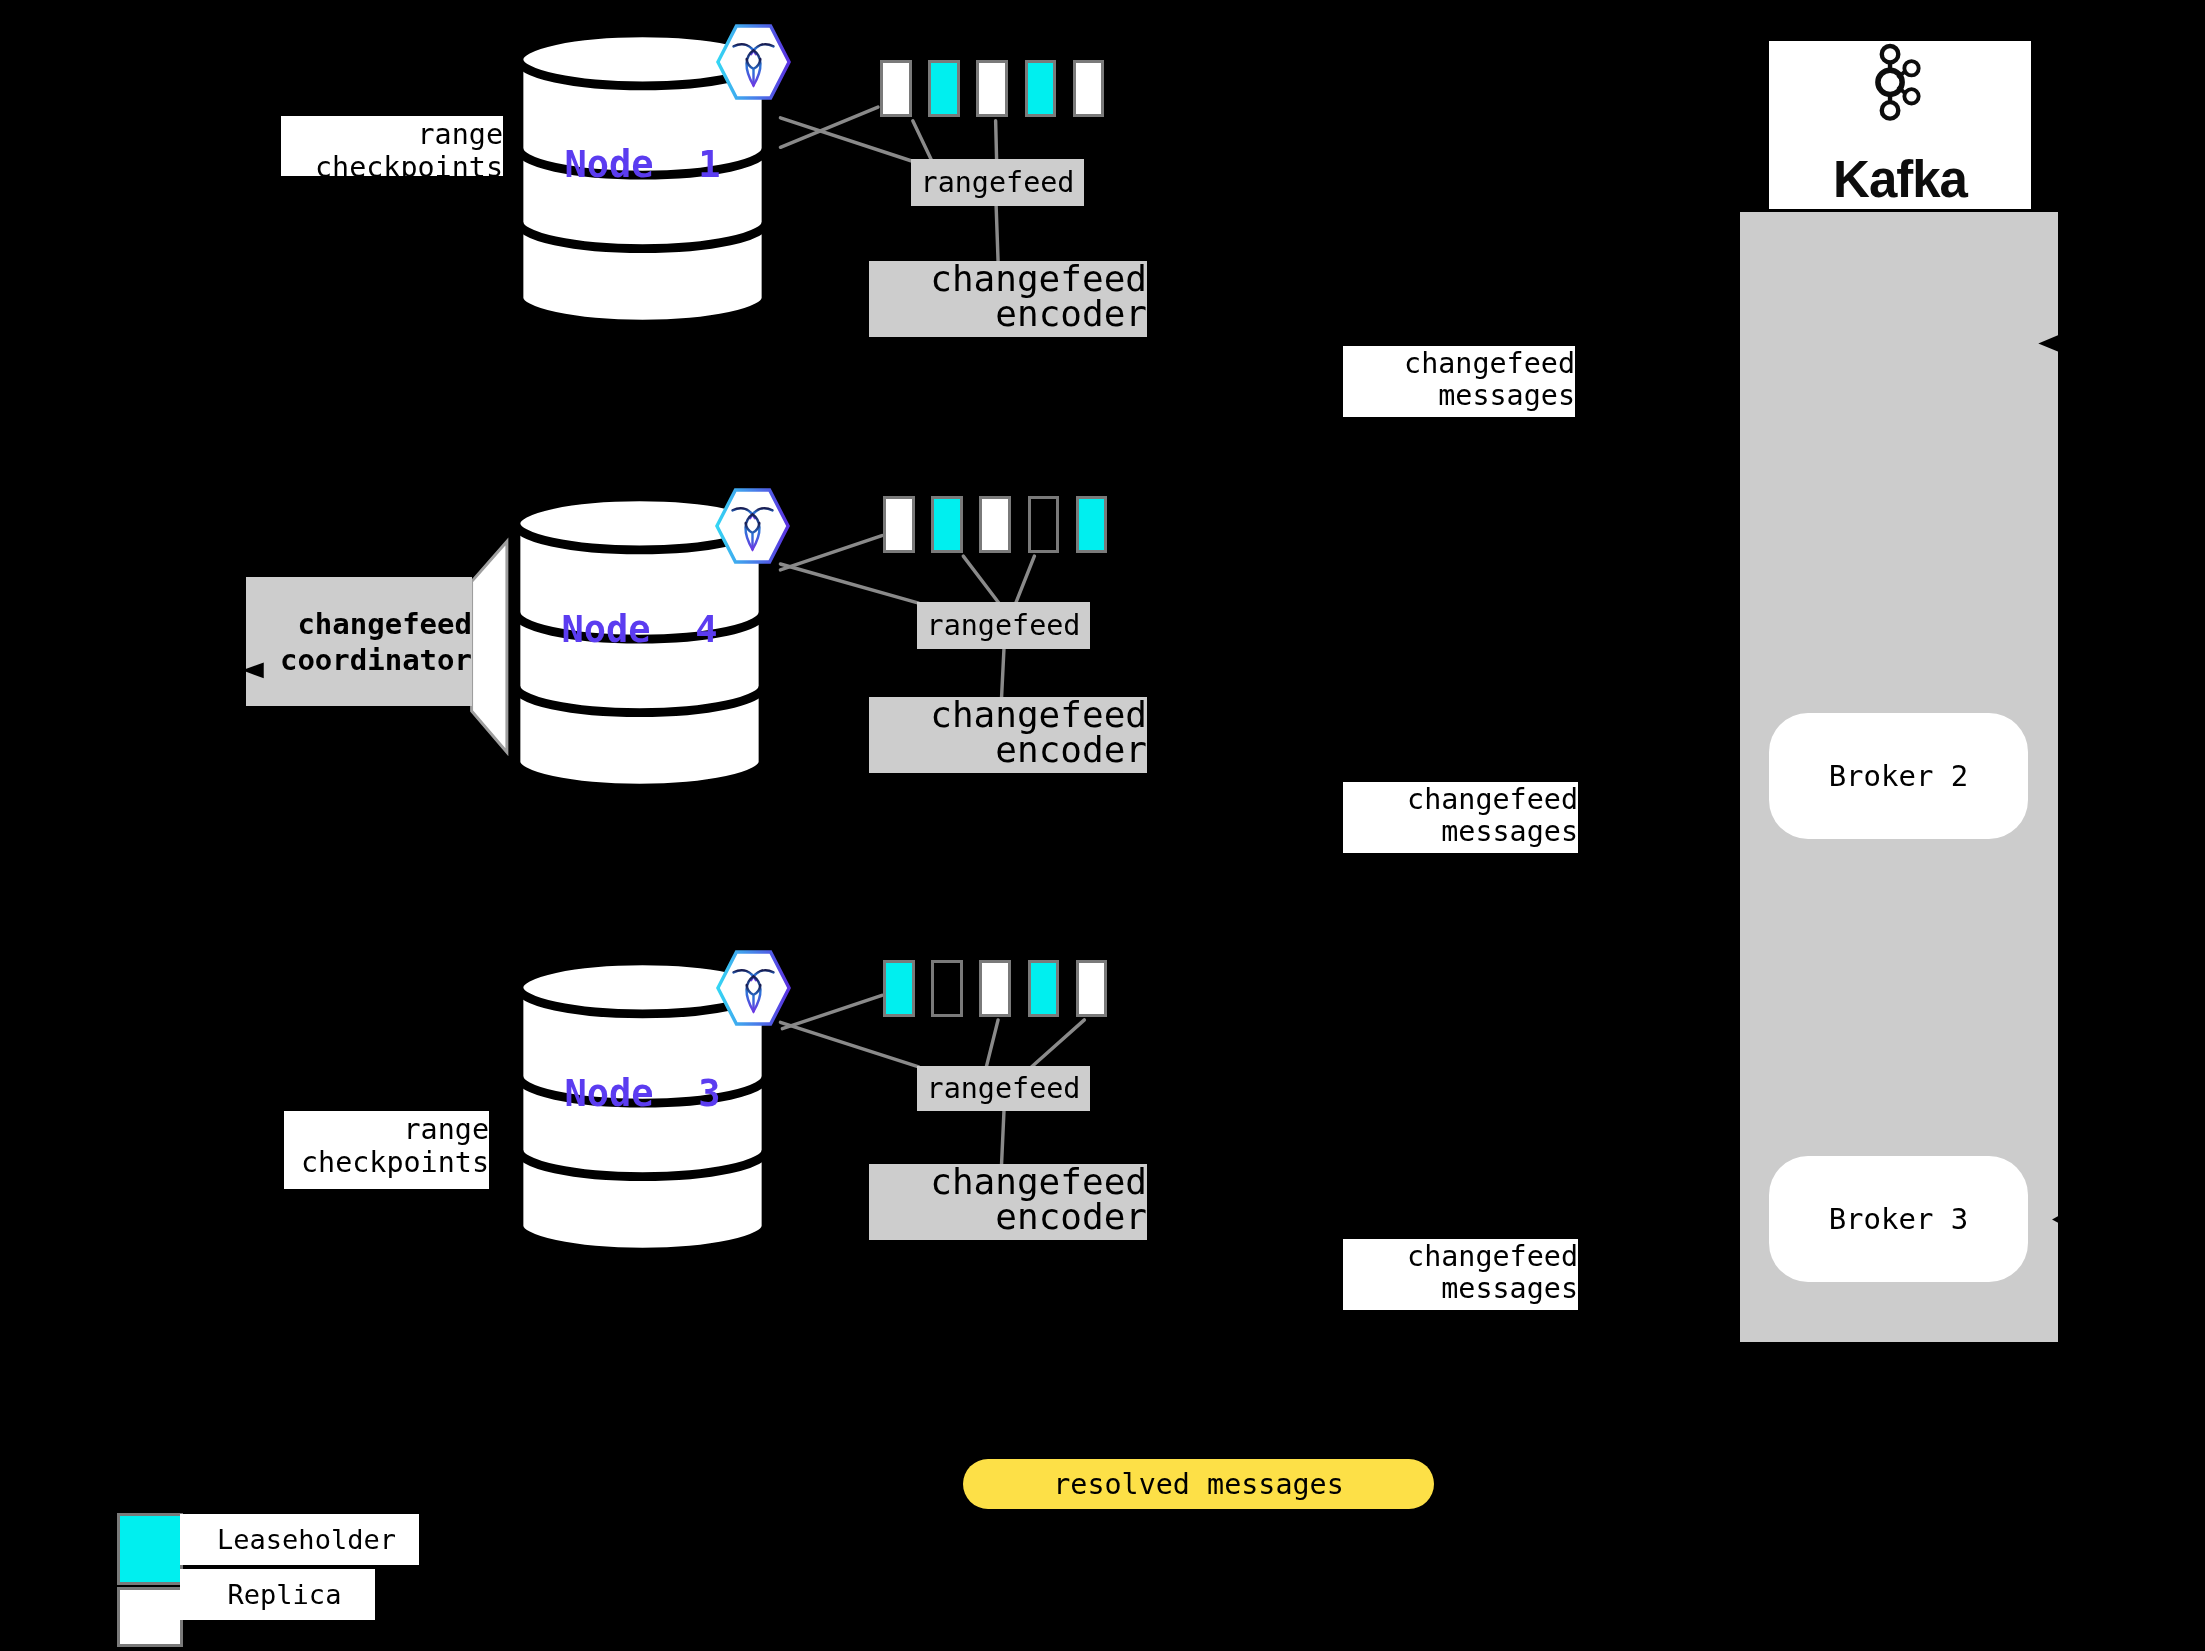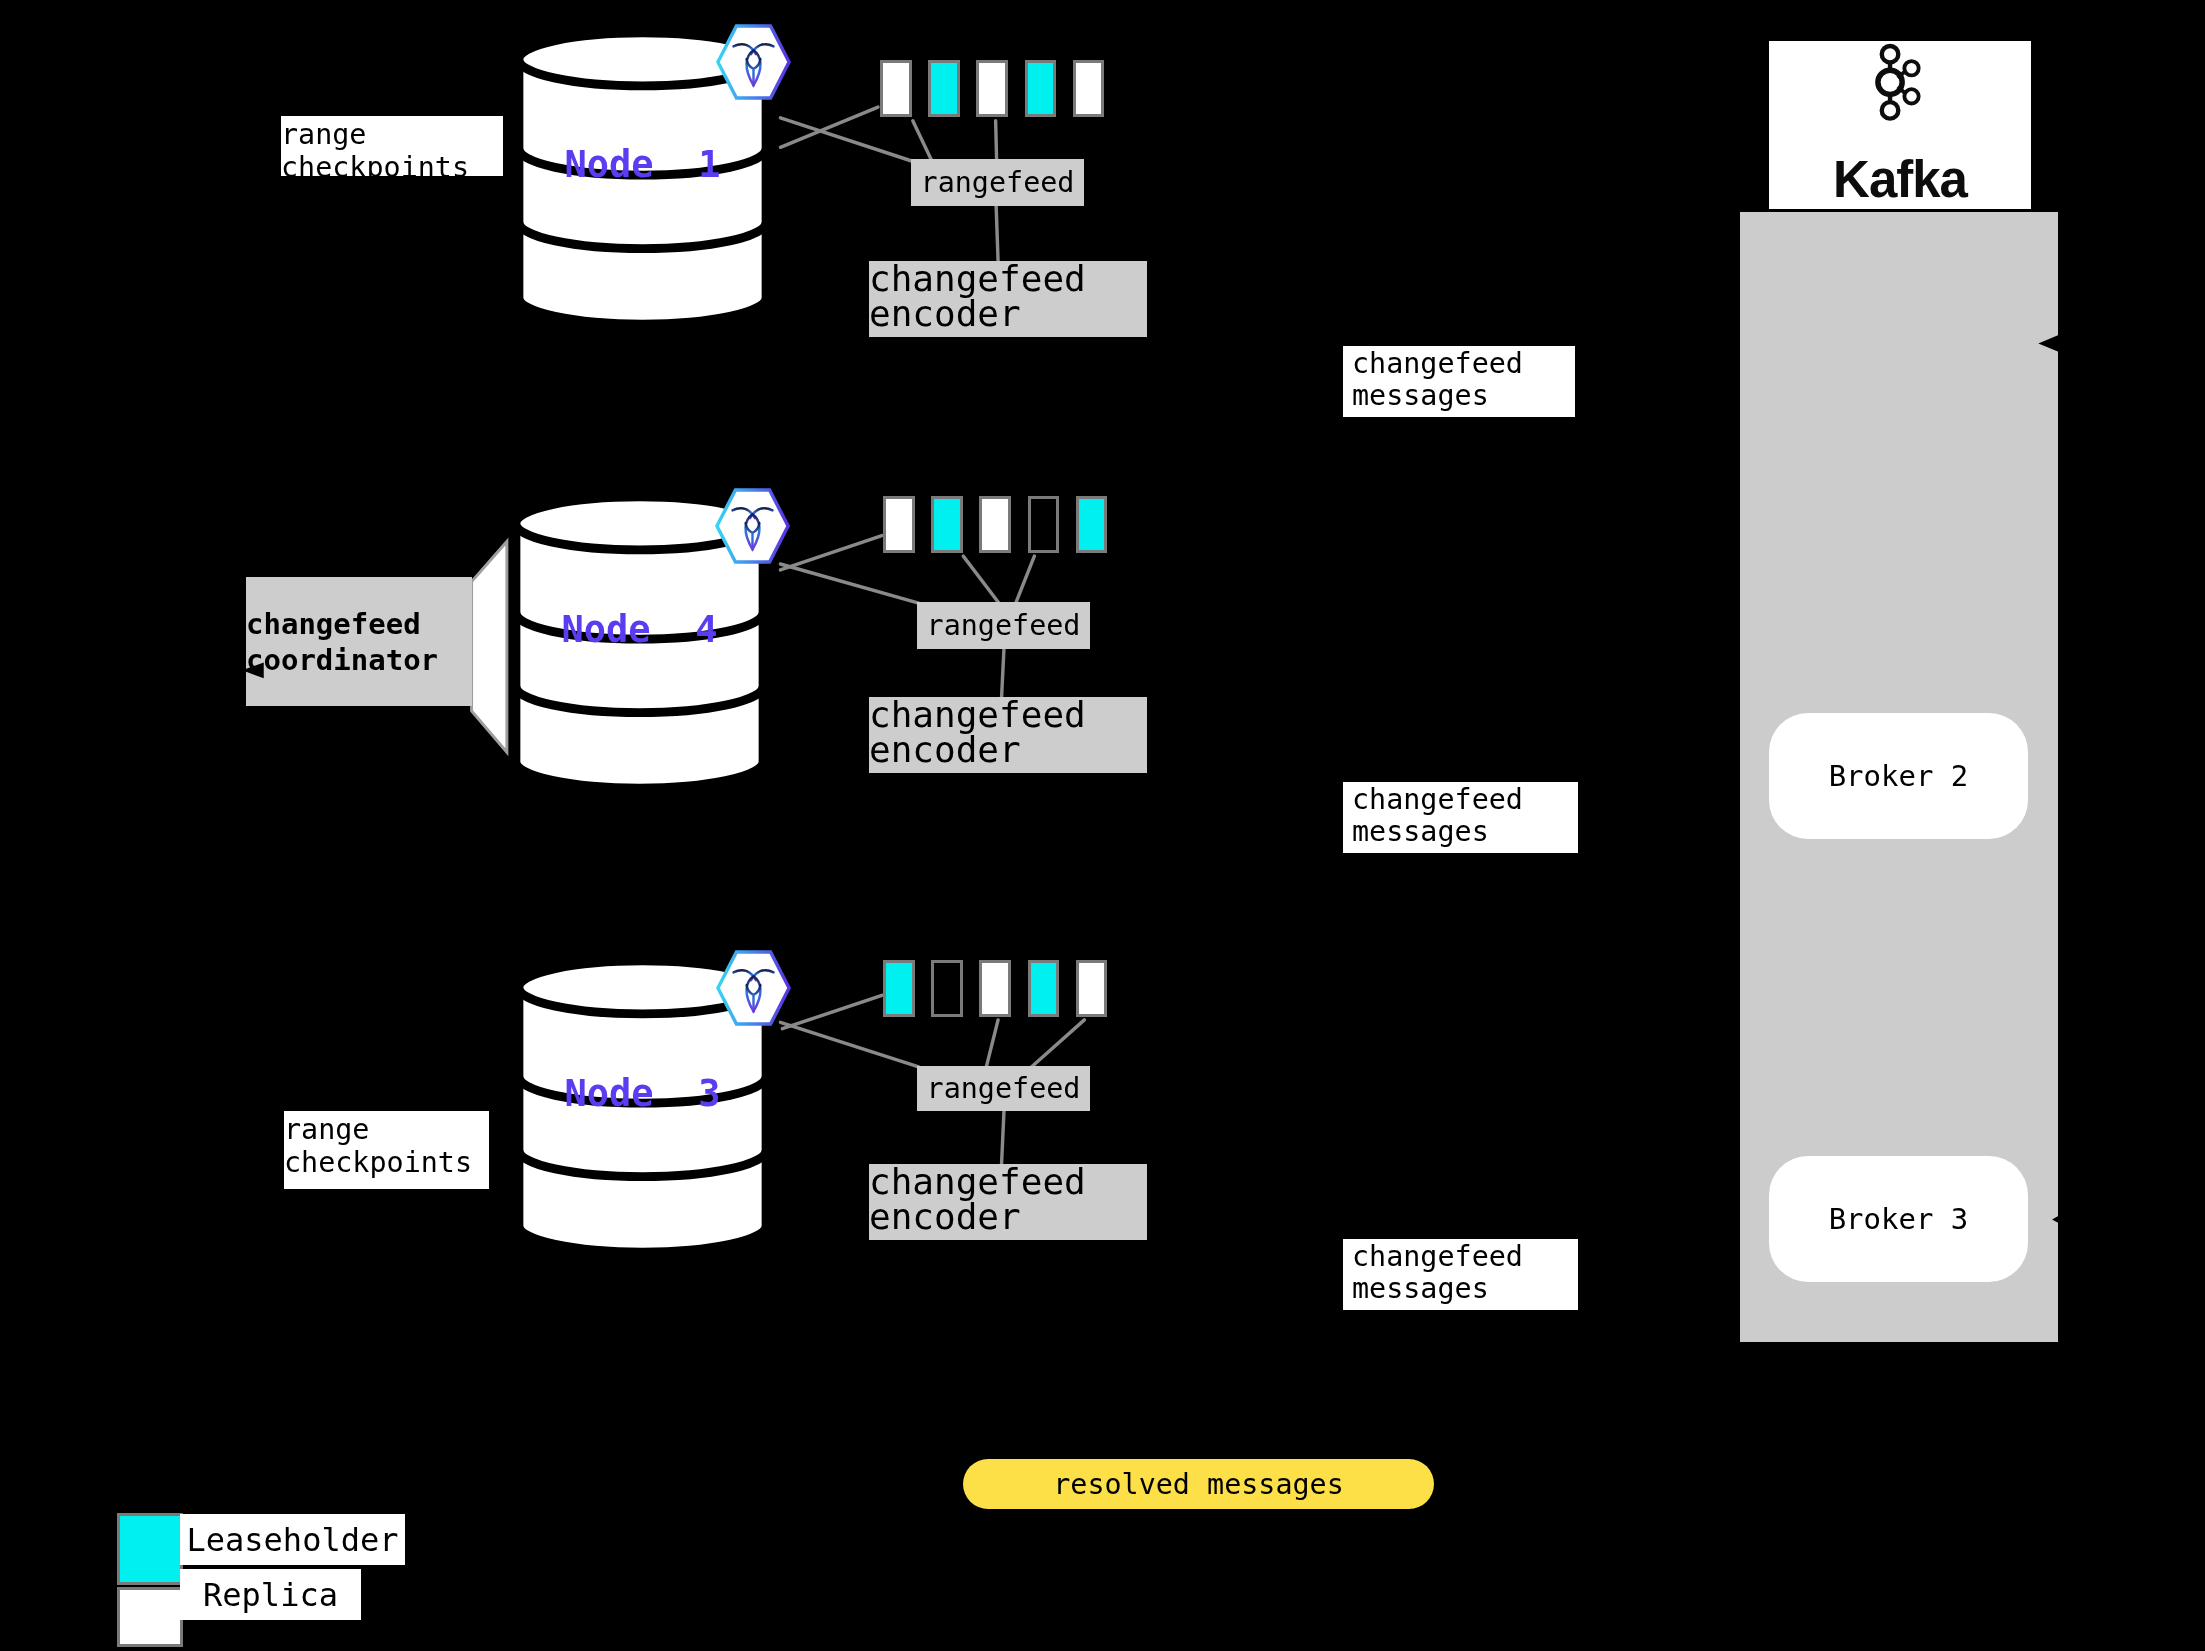--- a/index.html
+++ b/index.html
@@ -8,42 +8,42 @@
   }
   html,body{margin:0;padding:0;background:var(--background);}
   #stage{position:relative;width:2205px;height:1652px;background:var(--background);
          font-family:"DejaVu Sans Mono","Liberation Mono",monospace;overflow:hidden;}
   .abs{position:absolute;}
   svg.layer{position:absolute;left:0;top:0;z-index:1;}
   svg.layer-top{position:absolute;left:0;top:0;z-index:10;pointer-events:none;}
   .whitebox{background:#fff;color:#000;}
   .graybox{background:var(--box-gray);color:#000;}
   .label-center{display:flex;align-items:center;justify-content:center;text-align:center;}
-  .twoline{font-size:28.4px;line-height:33px;text-align:left;overflow:hidden;}
+  .twoline{font-size:28.4px;line-height:33px;text-align:right;overflow:hidden;}
   .z2{z-index:2;} .z3{z-index:3;}
   .checkpoints{padding-top:2px;}
   .msgbox{font-size:28.4px;line-height:32px;padding-top:1.5px;padding-left:9px;}
   .rangefeed{font-size:28.4px;}
   .encoder{font-size:36px;line-height:35px;margin-left:16px;}
   .coordinator{font-weight:bold;font-size:29px;line-height:36px;}
   .node-label{color:var(--node-label);font-weight:bold;font-size:37px;line-height:34px;
               text-align:center;white-space:pre;z-index:3;margin-top:20px;}
   .ranges{display:flex;gap:16.7px;z-index:3;}
   .range{width:25.5px;height:51px;border:3.9px solid var(--swatch-border);}
   .range.leaseholder{background:var(--leaseholder);}
   .range.replica{background:var(--replica);}
   .range.empty{background:transparent;}
   .panel{background:var(--panel-gray);z-index:2;}
   .broker{background:#fff;border-radius:39px;font-size:29px;z-index:3;color:#000;}
   .pill{background:#fde047;border-radius:25.5px;font-size:28.4px;z-index:2;color:#000;}
   .kafka-box{background:#fff;z-index:2;display:flex;align-items:center;justify-content:center;gap:8.8px;flex-direction:column;}
   .kafka-brand{font-family:"Liberation Sans","DejaVu Sans",sans-serif;font-weight:700;
                font-size:51px;color:#0d0d0d;margin-top:17.6px;letter-spacing:-1px;}
   .legend-swatch{border:3.9px solid var(--swatch-border);z-index:2;}
-  .legend-label{font-size:32px;}
+  .legend-label{font-size:27px;padding-left:14px;}
 </style>
 </head>
 <body>
 
 <div id="stage">
 
   <svg class="layer" width="2205" height="1652" viewBox="0 0 4498 3369">
     <g stroke="#8a8a8a" stroke-width="7" stroke-linecap="round">
 
       <line x1="1592" y1="300" x2="1791" y2="218"></line>

